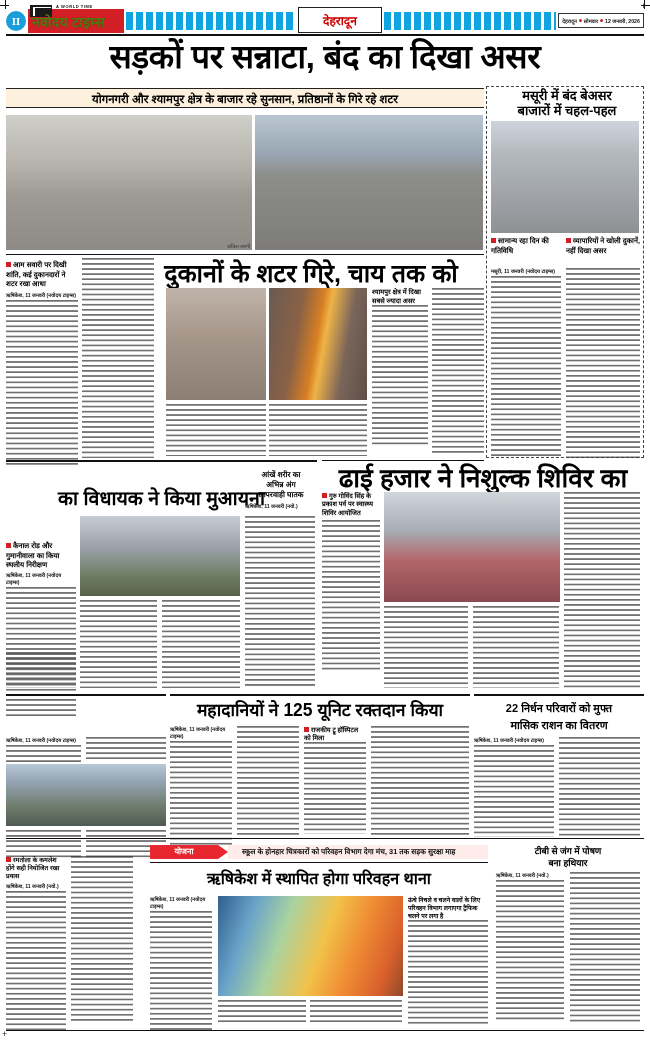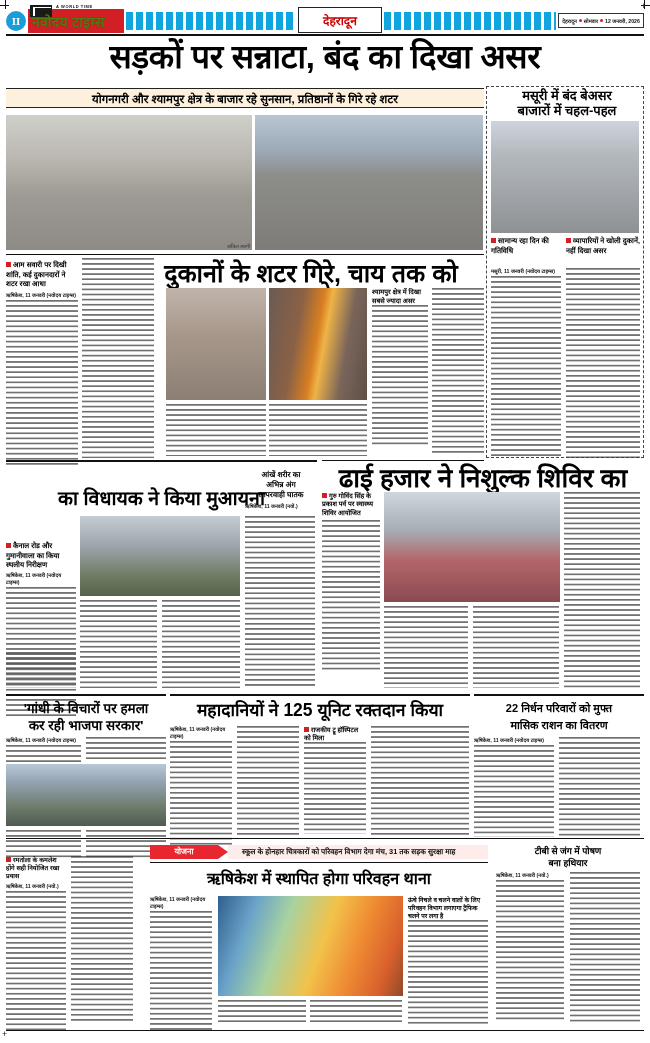--- a/index.html
+++ b/index.html
@@ -343,24 +343,20 @@
     <div class="lines tight"></div>
   </div>
   <div class="col" style="left:564px;top:492px;width:76px;height:196px;">
     <div class="lines tight"></div>
   </div>
 
   <div class="rule" style="left:6px;top:694px;width:160px;height:2px;"></div>
   <div class="rule" style="left:170px;top:694px;width:300px;height:2px;"></div>
   <div class="rule" style="left:474px;top:694px;width:170px;height:2px;"></div>
 
-  <div class="sechead" style="left:6px;top:700px;width:160px;font-size:13.5px;line-height:17px;">
-    <div>'गांधी के विचारों पर हमला</div>
-    <div>कर रही भाजपा सरकार'</div>
-  </div>
 
   <div class="col" style="left:6px;top:737px;width:75px;">
     <div class="byline">ऋषिकेश, 11 जनवरी (नवोदय टाइम्स)</div>
     <div style="height:18px;">
         <div class="lines tight"></div>
       </div>
   </div>
   <div class="col" style="left:86px;top:737px;width:80px;height:24px;">
     <div class="lines tight"></div>
   </div>

